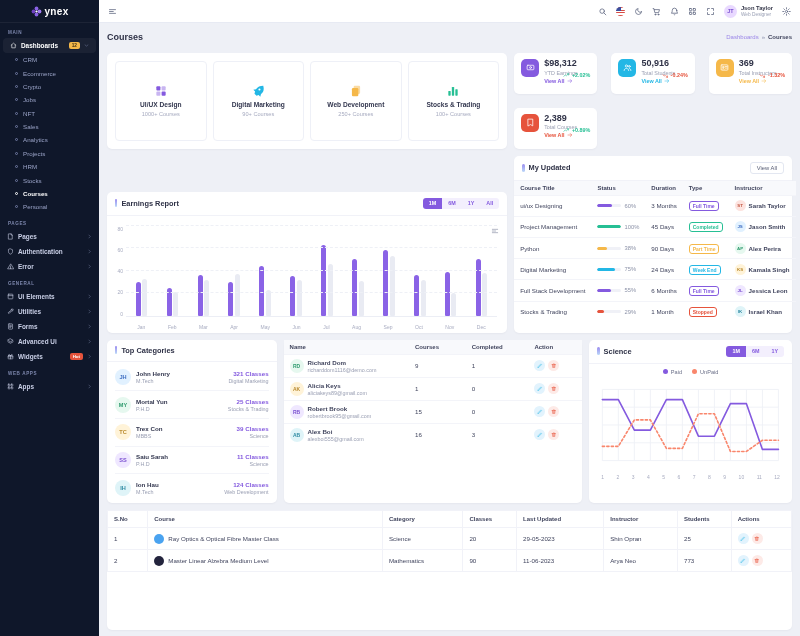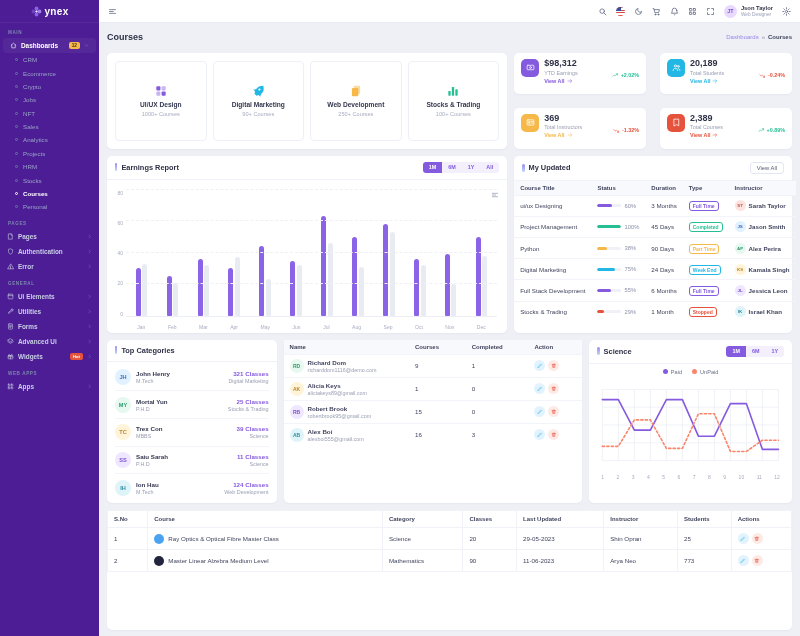--- a/index.html
+++ b/index.html
@@ -1,21 +1,21 @@
 <!DOCTYPE html>
 <html><head>
 <meta charset="utf-8">
 <style>
   * { margin:0; padding:0; box-sizing:border-box; }
   html,body { width:800px; height:636px; overflow:hidden; background:#eef0f6;
     font-family:"Liberation Sans","DejaVu Sans",sans-serif; color:#333548; }
   .app { display:flex; width:800px; height:636px; }
 
   
-  .sidebar { width:99px; min-width:99px; background:#4c1d95; height:636px; color:#a6aed0; overflow:hidden; }
+  .sidebar { width:99px; min-width:99px; background:#0f172a; height:636px; color:#a6aed0; overflow:hidden; }
   .logo-row { height:23px; display:flex; align-items:center; justify-content:center; gap:3px; border-bottom:1px solid rgba(255,255,255,.06); cursor:pointer; }
   .logo-row .logo-text { color:#fff; font-weight:bold; font-size:10px; letter-spacing:.3px; }
   .sec-label { font-size:4.6px; letter-spacing:.6px; color:#7d87ad; text-transform:uppercase; padding:7px 8px 3px; font-weight:bold; }
   .sb-parent { display:flex; align-items:center; gap:4px; padding:4px 7px; font-size:6.4px; font-weight:bold; color:#c9cfe6; cursor:pointer; }
   .sb-parent.active { background:rgba(255,255,255,.05); border-radius:4px; margin:0 3px; color:#fff; }
   .sb-parent .icn svg { width:7px; height:7px; display:block; }
   .sb-parent .lbl { flex:1; }
   .badge-num { background:#f5b849; color:#463211; font-size:4.8px; font-weight:bold; padding:1px 3px; border-radius:2px; }
   .badge-hot { background:#e6533c; color:#fff; font-size:4.4px; font-weight:bold; padding:1px 3px; border-radius:2px; }
   .sb-child { display:flex; align-items:center; gap:5px; padding:3.2px 7px 3.2px 15px; font-size:6.2px; color:#9aa3c7; cursor:pointer; }
@@ -57,34 +57,34 @@
   .btn-range.active { background:#845adf; color:#fff; }
 
   
   .row-a { display:flex; gap:7px; height:104px; }
   .tc-card { flex:1.44; }
   .tc-body { flex:1; display:flex; gap:6px; padding:8px; }
   .cat-box { flex:1; border:1px solid #eef0f7; border-radius:4px; display:flex; flex-direction:column; align-items:center; justify-content:center; gap:3px; cursor:pointer; padding:4px; }
   .cat-box .icn svg { width:14px; height:14px; display:block; }
   .cat-name { font-size:6.6px; font-weight:bold; color:#33374f; text-align:center; }
   .cat-count { font-size:5.6px; color:#a7abc0; }
-  .stats-grid { flex:1; display:grid; grid-template-columns:1fr 1fr; grid-template-rows:1fr 1fr; gap:14px; }
+  .stats-grid { flex:1; display:grid; grid-template-columns:1fr 1fr 1fr; grid-template-rows:1fr 1fr; gap:14px; }
   .stat-card { background:#fff; border-radius:5px; box-shadow:0 1px 2px rgba(25,30,60,.04); padding:6px 7px; display:flex; gap:5px; position:relative; }
   .stat-ic { width:18px; height:18px; border-radius:5px; display:flex; align-items:center; justify-content:center; color:#fff; flex:none; }
   .stat-ic svg { width:9px; height:9px; }
   .stat-val { font-size:9px; font-weight:bold; color:#2f3247; line-height:1.1; }
   .stat-lbl { font-size:5.4px; color:#9ba0b4; margin:1px 0 2px; }
   .stat-va { font-size:5.4px; font-weight:bold; cursor:pointer; display:flex; align-items:center; gap:2px; }
   .stat-trend { position:absolute; right:7px; top:19px; font-size:5.4px; font-weight:bold; display:flex; align-items:center; gap:2px; }
   .stat-trend svg { width:7px; height:7px; }
   .up { color:#26bf94; } .down { color:#e6533c; }
 
   
   .row-b { display:flex; gap:7px; height:192px; }
-  .earn-card { flex:1.44; }
+  .earn-card { flex:1.44;margin-top:36px; }
   .earn-body { flex:1; position:relative; padding:10px 10px 4px 6px; display:flex; }
   .y-axis { width:13px; display:flex; flex-direction:column; justify-content:space-between; align-items:flex-end; font-size:5px; color:#a7abc0; padding:0 3px 12px 0; }
   .plot { flex:1; position:relative; border-bottom:1px solid #eceef5; margin-bottom:12px; }
   .gridline { position:absolute; left:0; right:0; border-top:1px dashed #eef0f6; }
   .bar-groups { position:absolute; inset:0; display:flex; justify-content:space-around; align-items:flex-end; }
   .bar-group { display:flex; align-items:flex-end; gap:1.5px; height:100%; }
   .bar { width:5px; border-radius:2.5px 2.5px 1px 1px; }
   .x-axis { position:absolute; left:19px; right:10px; bottom:3px; display:flex; justify-content:space-around; font-size:5px; color:#a7abc0; }
   .chart-menu { position:absolute; top:5px; right:8px; color:#8e94a9; cursor:pointer; }
   .chart-menu svg { width:8px; height:8px; }
@@ -510,21 +510,21 @@
             <div class="stat-card">
               <span class="stat-ic" style="background:#23b7e5">
                 <svg viewBox="0 0 24 24" fill="none" stroke="currentColor" stroke-width="2" stroke-linecap="round" stroke-linejoin="round">
                   <circle cx="9" cy="8" r="3"></circle>
                   <path d="M3 20c0-3.5 2.5-5.5 6-5.5s6 2 6 5.5"></path>
                   <circle cx="17" cy="9" r="2.4"></circle>
                   <path d="M16.5 14.6c2.8.3 4.5 2.1 4.5 5.4"></path>
                 </svg>
               </span>
     <span>
-      <div class="stat-val">20,189</div>
+      <div class="stat-val">50,916</div>
       <div class="stat-lbl">Total Students</div>
       <div class="stat-va" style="color:#23b7e5">View All <span class="icn" style="width:6px">
                     <svg viewBox="0 0 24 24" fill="none" stroke="currentColor" stroke-width="2" stroke-linecap="round" stroke-linejoin="round">
                       <path d="M4 12h14M13 6l6 6-6 6"></path>
                     </svg>
                   </span></div>
     </span>
     <span class="stat-trend down"><svg viewBox="0 0 24 24" fill="none" stroke="currentColor" stroke-width="2" stroke-linecap="round" stroke-linejoin="round">
                   <path d="M3 9l4.5 5 4-3L19 18"></path>
                   <path d="M14.5 18H19v-4.5"></path>

